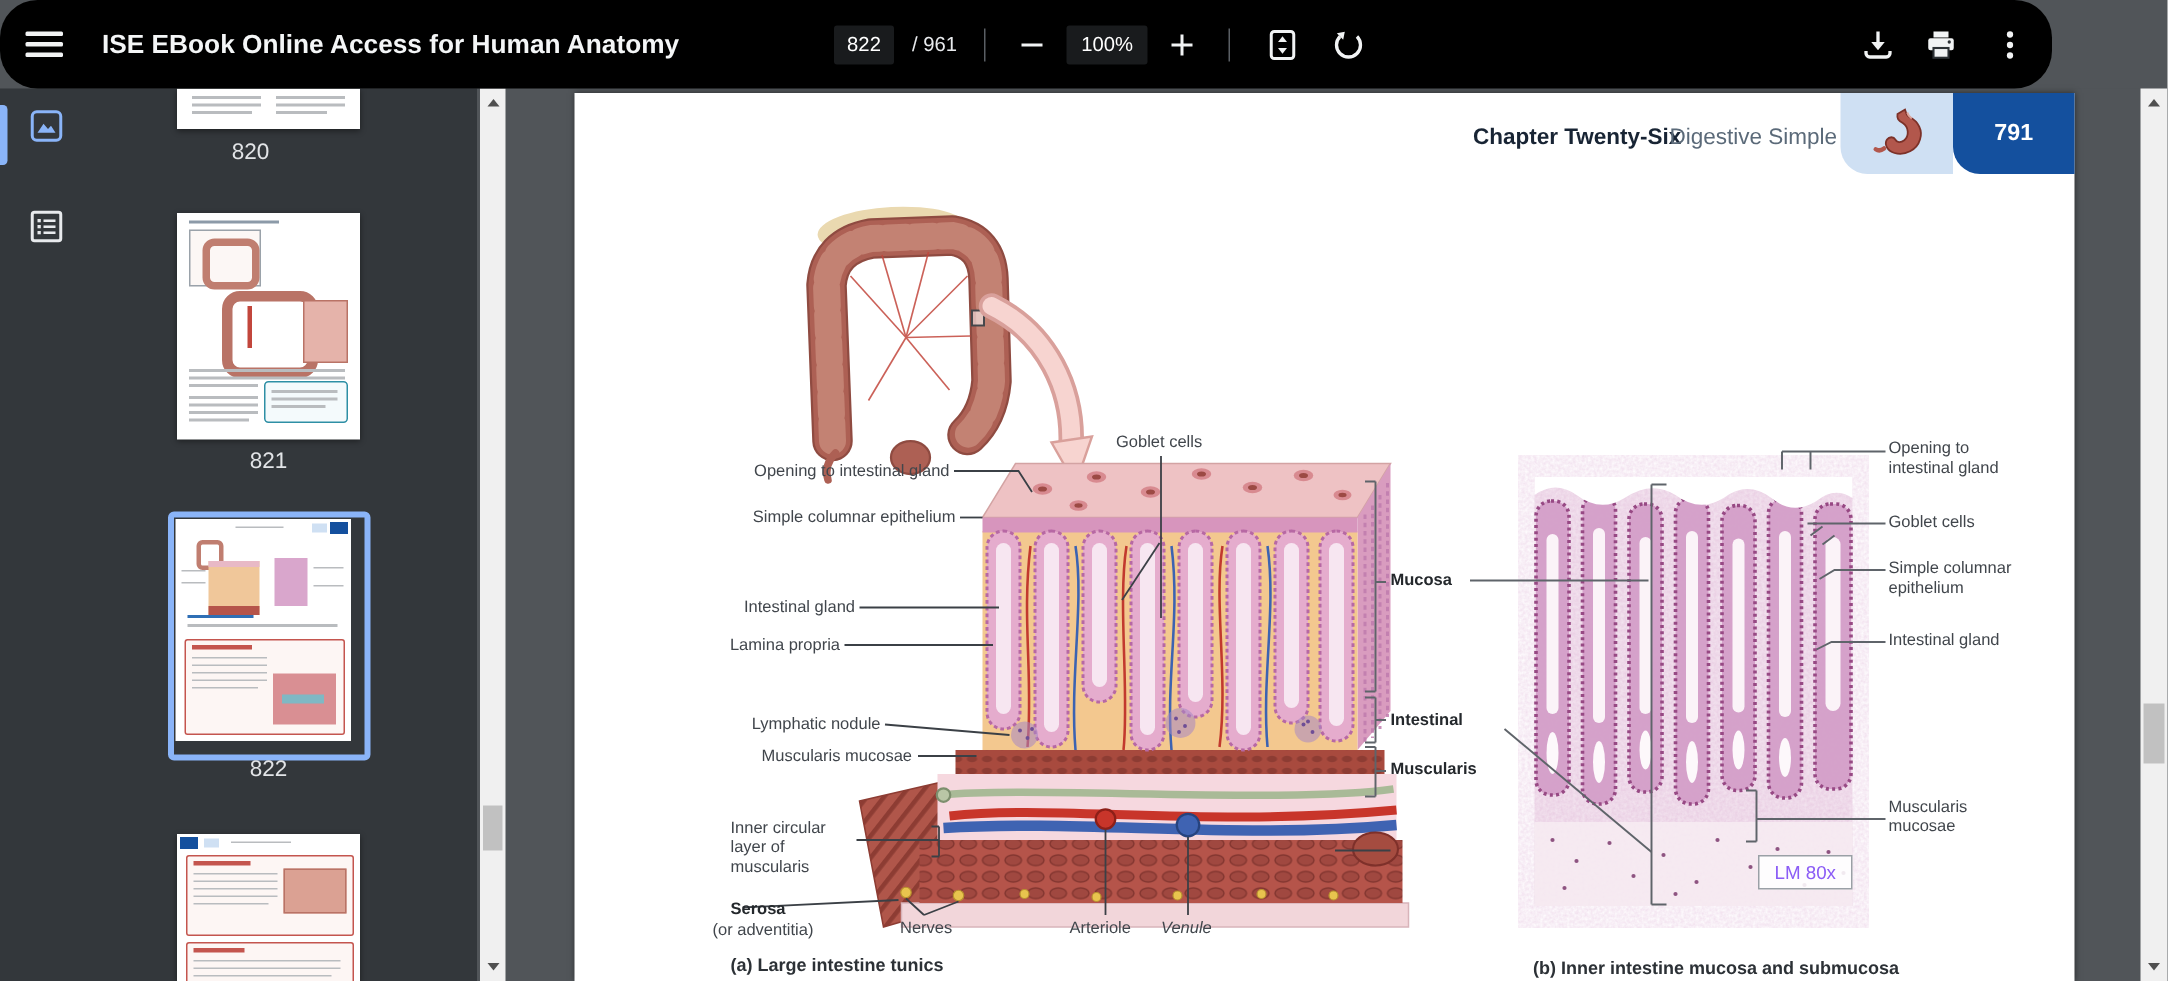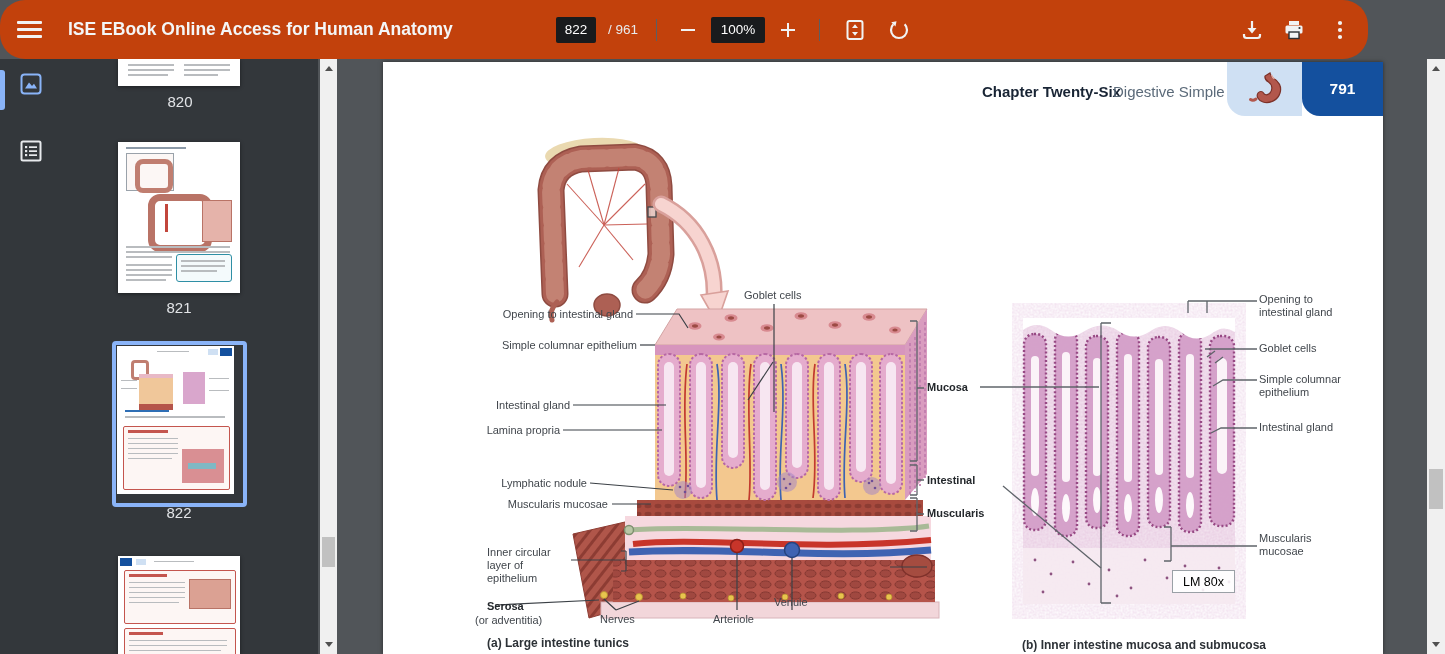--- a/index.html
+++ b/index.html
@@ -2,21 +2,21 @@
 <html><head>
 <meta charset="utf-8">
 <style>
   html,body{margin:0;padding:0;}
   body{
     width:1445px;height:654px;overflow:hidden;position:relative;
     background:#515559;font-family:"Liberation Sans",sans-serif;
     -webkit-font-smoothing:antialiased;
   }
   
-  .toolbar{position:absolute;left:0;top:0;width:1368px;height:59px;background:#c2410c;z-index:30;color:#f1f3f4;border-radius:25px;}
+  .toolbar{position:absolute;left:0;top:0;width:1368px;height:59px;background:#000000;z-index:30;color:#f1f3f4;border-radius:25px;}
   .tb-btn{position:absolute;top:0;height:59px;display:flex;align-items:center;justify-content:center;background:none;border:none;color:#f1f3f4;cursor:pointer;padding:0;}
   .hamburger{left:12px;width:34px;}
   .hamburger .bars{width:25px;}
   .hamburger .bars div{height:2.6px;background:#f1f3f4;margin:4.6px 0;border-radius:1px;}
   .app-title{position:absolute;left:68px;top:0;height:59px;display:flex;align-items:center;font-size:17.5px;font-weight:bold;color:#f4f6f7;white-space:nowrap;}
   .tb-center{position:absolute;left:556px;top:0;height:59px;display:flex;align-items:center;gap:10px;}
   .dark-input{background:#191b1d;border:none;border-radius:2px;color:#fff;height:26px;text-align:center;font-size:13.5px;font-family:"Liberation Sans",sans-serif;padding:0 3px;}
   .page-input{width:34px;}
   .zoom-input{width:48px;}
   .page-total{font-size:13.5px;color:#e8eaed;white-space:nowrap;margin-left:2px;}
@@ -54,21 +54,21 @@
   .chapter{position:absolute;left:599px;top:21px;font-size:15px;font-weight:bold;color:#182434;white-space:nowrap;}
   .section{position:absolute;left:730px;top:21px;font-size:15px;color:#5b6a79;white-space:nowrap;}
   .tab-light{position:absolute;left:844px;top:0;width:75px;height:54px;background:#cfe0f3;border-radius:0 0 0 18px;display:flex;align-items:center;justify-content:center;}
   .tab-dark{position:absolute;left:919px;top:0;width:81px;height:54px;background:#14509e;border-radius:0 0 0 18px;display:flex;align-items:center;justify-content:center;}
   .badge-num{color:#fff;font-weight:bold;font-size:15.5px;}
   
   .fl{position:absolute;font-size:11px;line-height:13px;color:#41464c;z-index:8;}
   .fl.nw{white-space:nowrap;}
   .fl.b{font-weight:bold;color:#24282c;}
   .cap{position:absolute;font-size:12px;font-weight:bold;color:#2c3136;z-index:8;white-space:nowrap;}
-  .lm{position:absolute;left:789px;top:508px;width:61px;height:21px;border:1.5px solid #9aa0a6;background:rgba(255,255,255,.88);color:#000000;font-size:12.5px;display:flex;align-items:center;justify-content:center;z-index:8;}
+  .lm{position:absolute;left:789px;top:508px;width:61px;height:21px;border:1.5px solid #9aa0a6;background:rgba(255,255,255,.88);color:#8b5cf6;font-size:12.5px;display:flex;align-items:center;justify-content:center;z-index:8;}
   .art{position:absolute;left:0;top:0;z-index:4;}
 </style>
 </head>
 <body>
 
 <div class="toolbar">
   <button class="tb-btn hamburger">
     <span class="bars">
         <div></div>
         <div></div>
@@ -158,21 +158,21 @@
 <div class="panel">
 
   <div class="thumb" style="left:58px;top:0;width:122px;height:27px;">
     <div class="mline" style="left:10px;top:5px;width:46px;"></div>
     <div class="mline" style="left:10px;top:10px;width:46px;"></div>
     <div class="mline" style="left:10px;top:15px;width:40px;"></div>
     <div class="mline" style="left:66px;top:5px;width:46px;"></div>
     <div class="mline" style="left:66px;top:10px;width:46px;"></div>
     <div class="mline" style="left:66px;top:15px;width:34px;"></div>
   </div>
-  <div class="thumb-label" style="left:59px;top:34px;width:122px;">820</div>
+  <div class="thumb-label" style="left:46px;top:34px;width:122px;">820</div>
 
   <div class="thumb" style="left:58px;top:83px;width:122px;height:151px;">
     <div class="mline" style="left:8px;top:5px;width:60px;height:2px;background:#8c9aa8;"></div>
     <div style="position:absolute;left:8px;top:11px;width:46px;height:36px;border:1px solid #9aa2aa;background:#fcf7f5;">
       <div style="position:absolute;left:8px;top:5px;width:28px;height:24px;border:5px solid #c07e70;border-radius:8px;"></div>
     </div>
     <div style="position:absolute;left:30px;top:52px;width:50px;height:44px;border:7px solid #b97366;border-radius:12px;background:#fff;"></div>
     <div style="position:absolute;left:47px;top:62px;width:3px;height:28px;background:#c2463c;"></div>
     <div style="position:absolute;left:84px;top:58px;width:28px;height:40px;border:1px solid #b97366;background:#e5b3aa;"></div>
     <div class="mline" style="left:8px;top:104px;width:104px;"></div>
@@ -504,26 +504,26 @@
       <path d="M874 484 H788 M788 465 V499 M788 465 H781 M788 499 H781"></path>
     </g>
   </svg>
 
   <div class="fl nw" style="right:750px;top:246px;">Opening to intestinal gland</div>
   <div class="fl nw" style="right:746px;top:277px;">Simple columnar epithelium</div>
   <div class="fl nw" style="right:813px;top:337px;">Intestinal gland</div>
   <div class="fl nw" style="right:823px;top:362px;">Lamina propria</div>
   <div class="fl nw" style="right:796px;top:415px;">Lymphatic nodule</div>
   <div class="fl nw" style="right:775px;top:436px;">Muscularis mucosae</div>
-  <div class="fl" style="left:104px;top:484px;width:82px;">Inner circular layer of epithelium</div>
+  <div class="fl" style="left:104px;top:484px;width:82px;">Inner circular layer of muscularis</div>
   <div class="fl b nw" style="left:104px;top:538px;">Serosa</div>
   <div class="fl nw" style="left:92px;top:552px;">(or adventitia)</div>
   <div class="fl nw" style="left:217px;top:551px;">Nerves</div>
   <div class="fl nw" style="left:330px;top:551px;">Arteriole</div>
-  <div class="fl nw" style="left:391px;top:534px;">Venule</div>
+  <div class="fl nw" style="left:391px;top:551px;font-style:italic;">Venule</div>
   <div class="fl nw" style="left:361px;top:227px;">Goblet cells</div>
 
   <div class="fl b nw" style="left:544px;top:319px;">Mucosa</div>
   <div class="fl b nw" style="left:544px;top:412px;">Intestinal</div>
   <div class="fl b nw" style="left:544px;top:445px;">Muscularis</div>
 
   <div class="fl" style="left:876px;top:231px;width:100px;">Opening to intestinal gland</div>
   <div class="fl nw" style="left:876px;top:280px;">Goblet cells</div>
   <div class="fl" style="left:876px;top:311px;width:108px;">Simple columnar epithelium</div>
   <div class="fl nw" style="left:876px;top:359px;">Intestinal gland</div>

